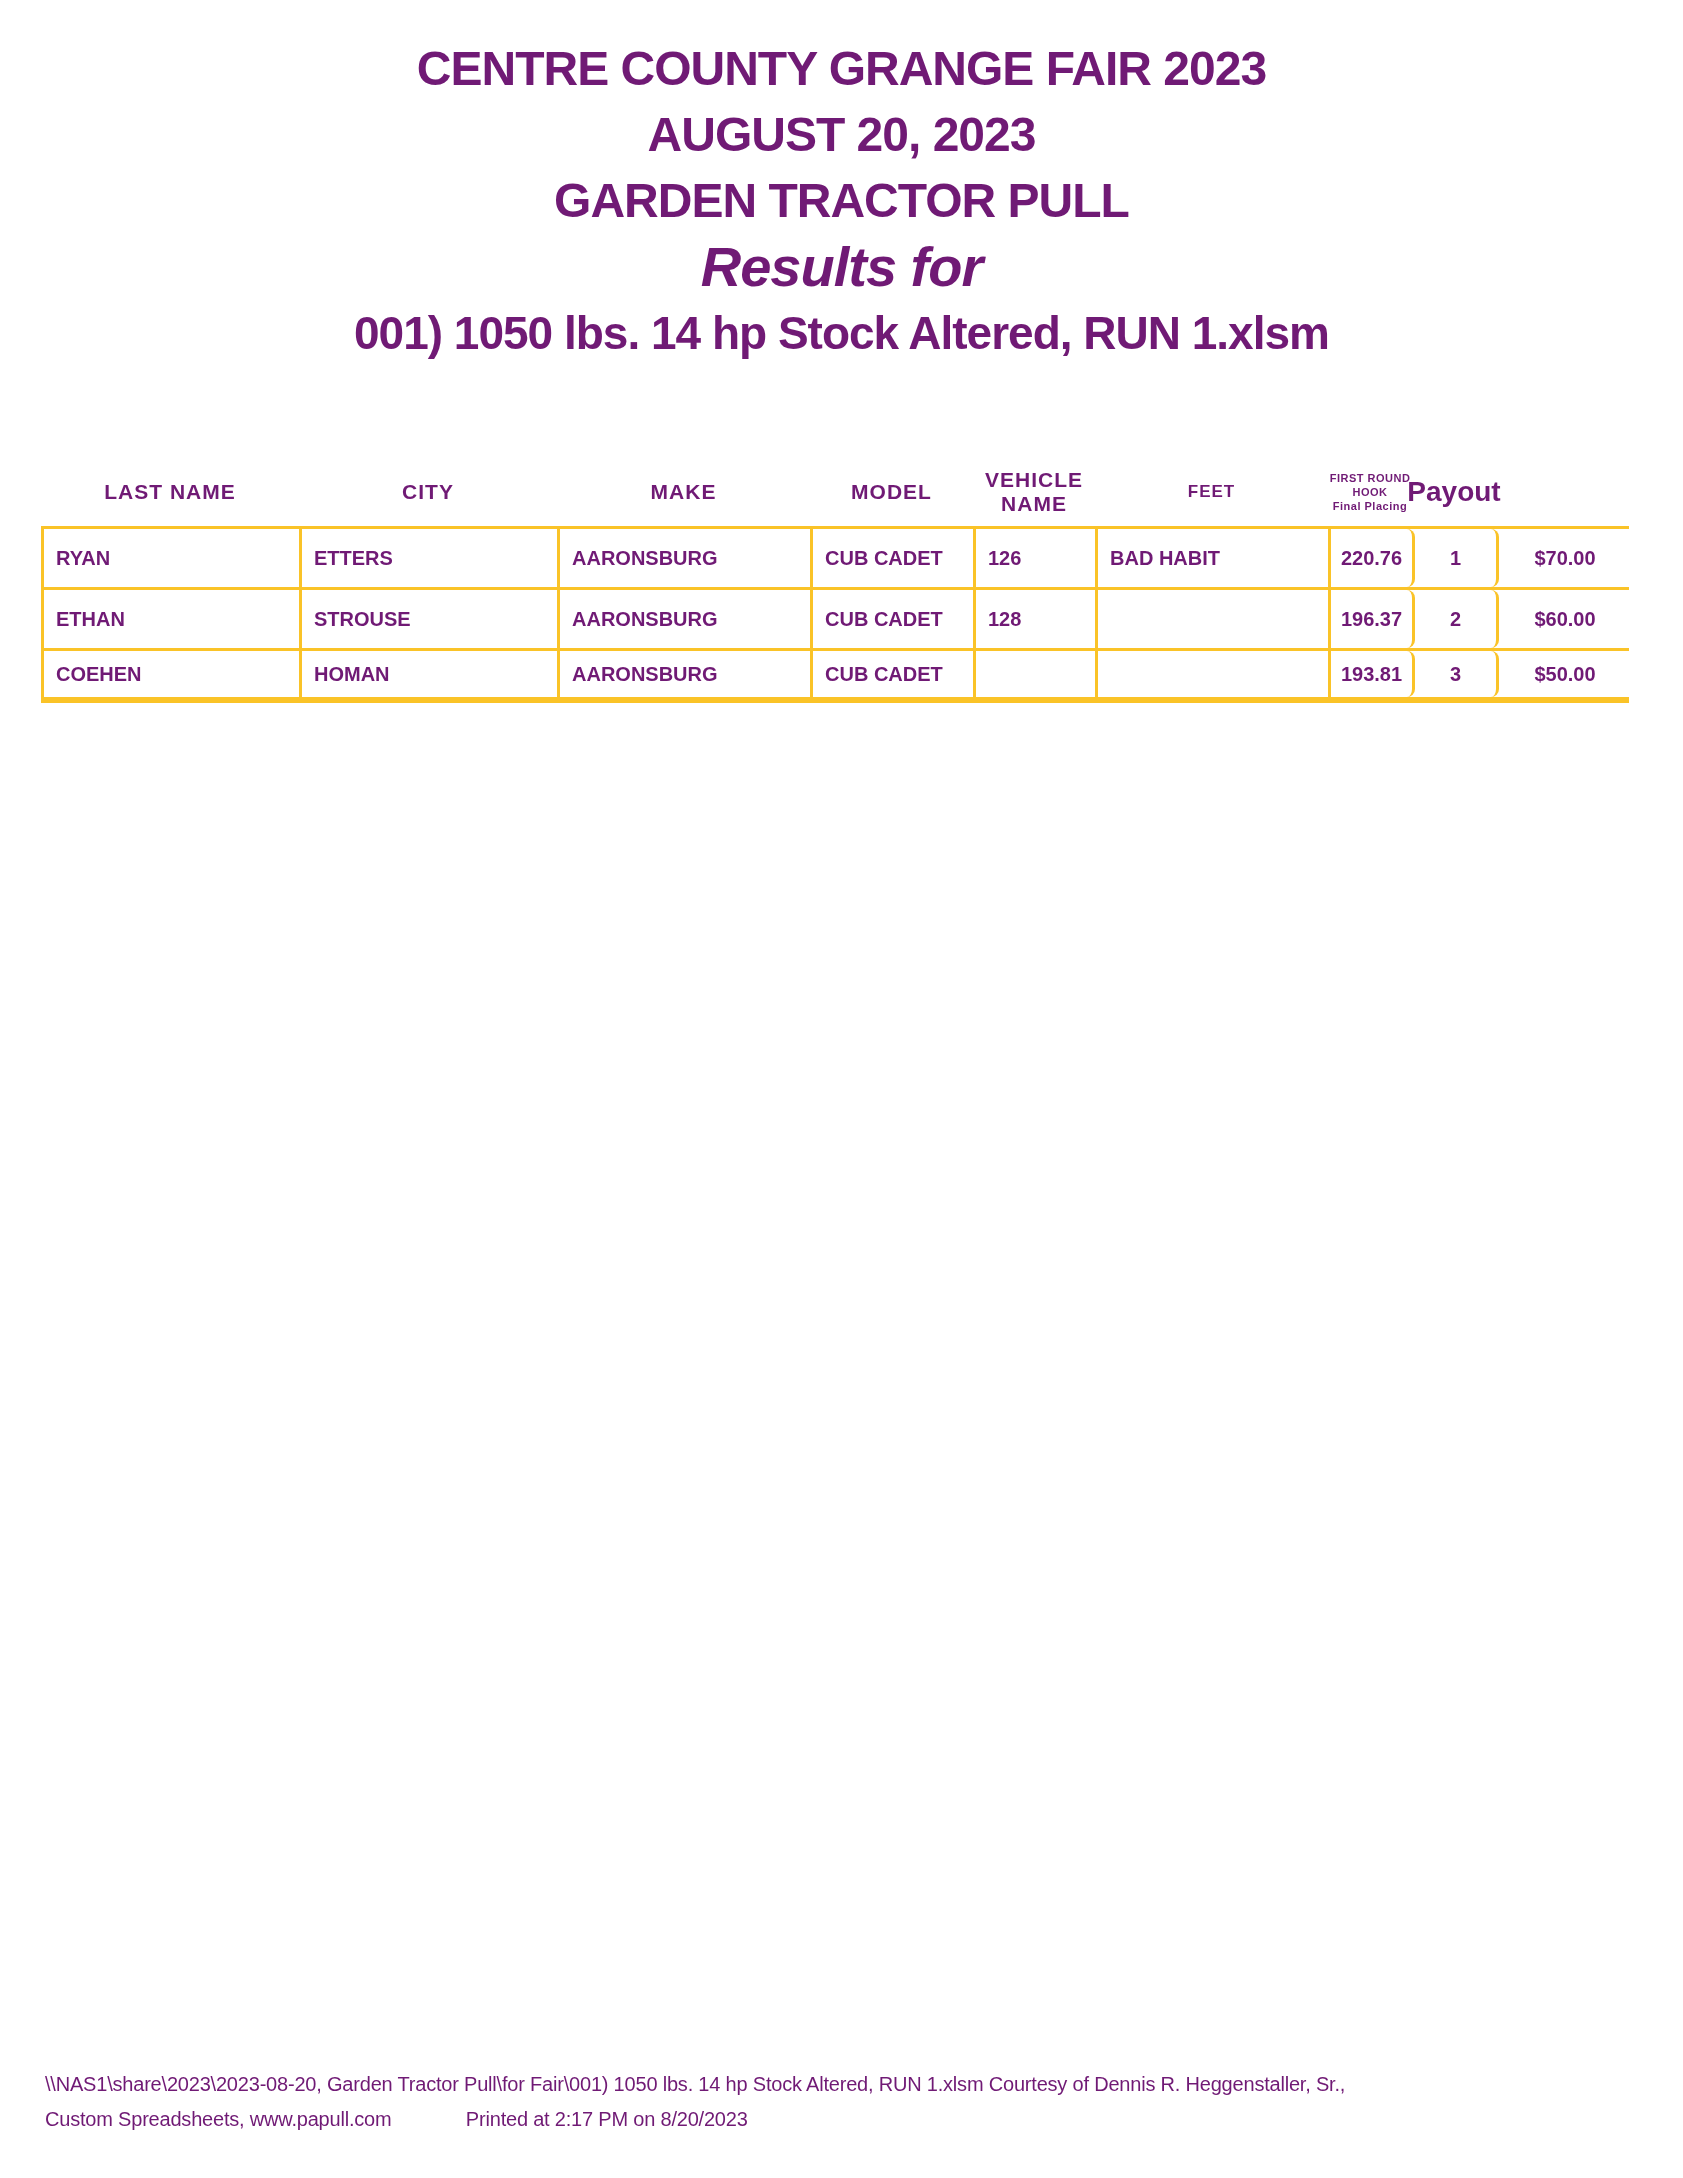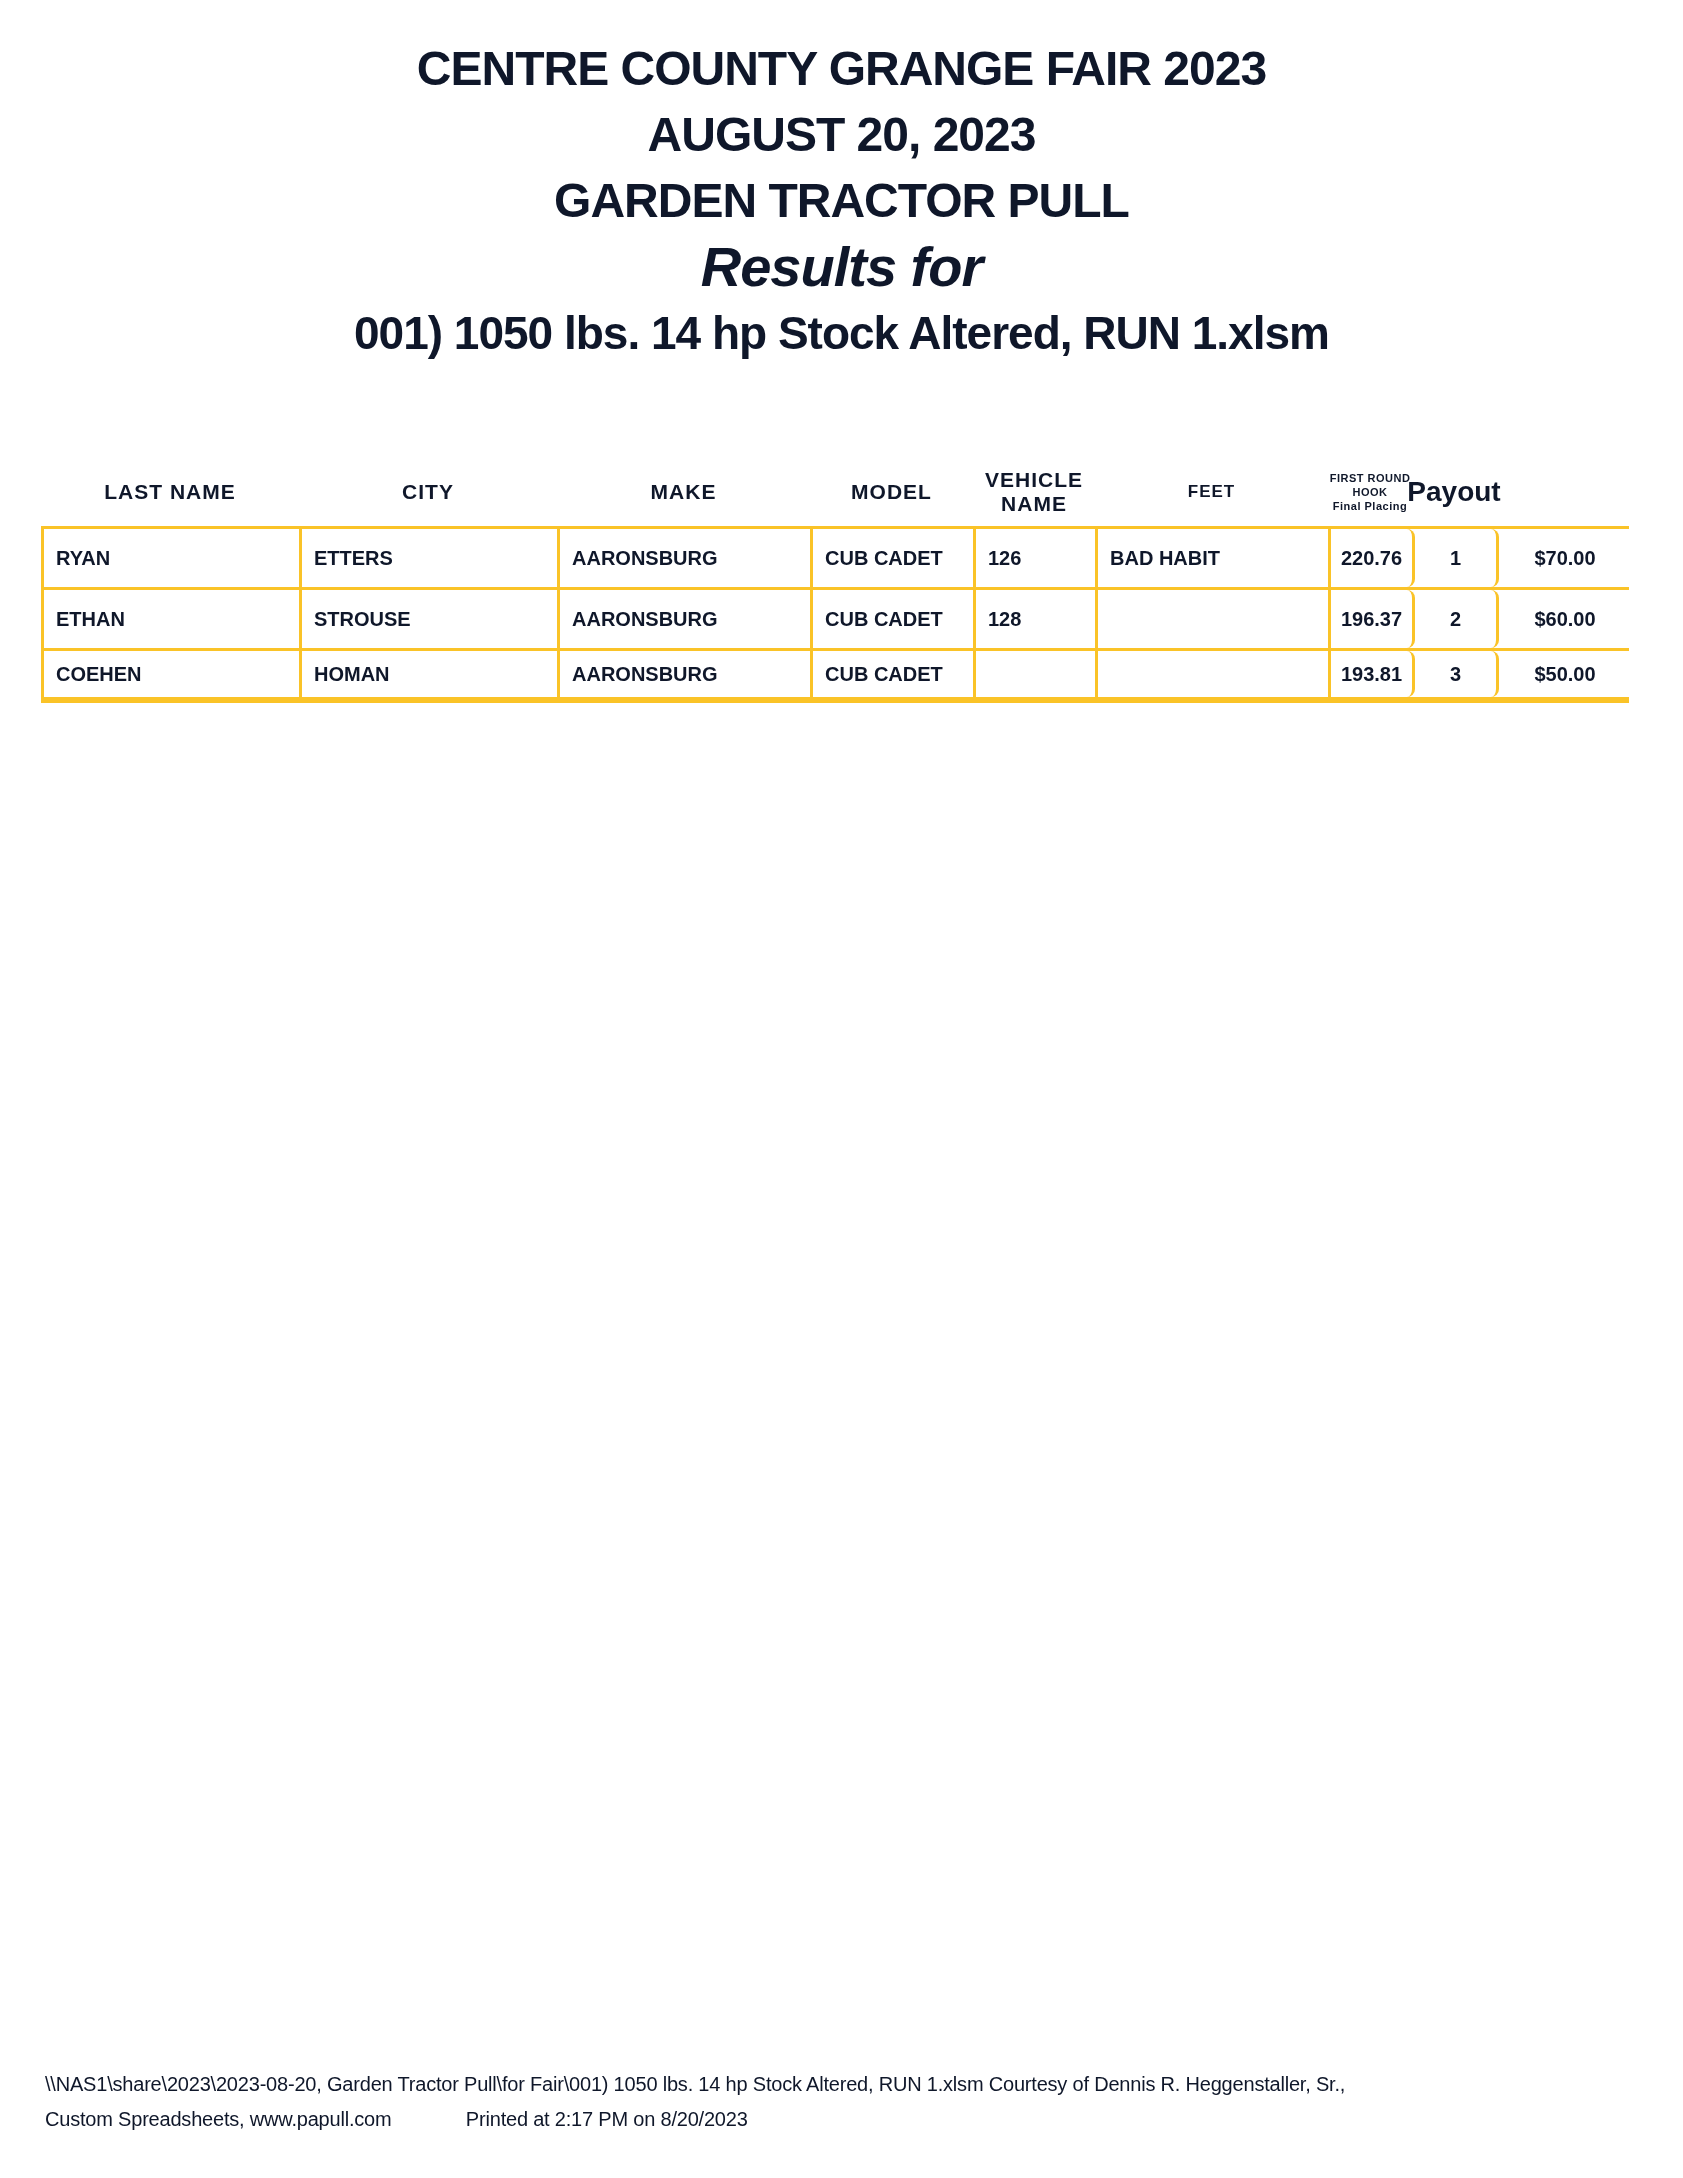--- a/index.html
+++ b/index.html
@@ -2,21 +2,21 @@
 <html><head>
 <meta charset="utf-8">
 <style>
   * { margin: 0; padding: 0; box-sizing: border-box; }
   html, body { background: #e8e8e8; }
   .page {
     position: relative;
     width: 1683px;
     height: 2178px;
     background: #ffffff;
-    color: #0f172a;
+    color: #701a75;
     font-family: "Liberation Sans", "DejaVu Sans", sans-serif;
     overflow: hidden;
     margin: 0 auto;
   }
   
   .titles {
     padding-top: 36px;
     text-align: center;
     font-weight: bold;
     line-height: 66px;

